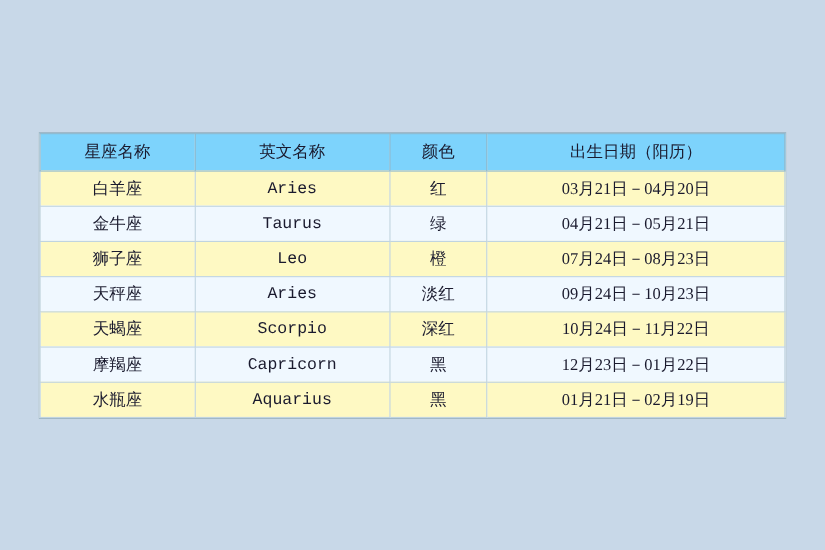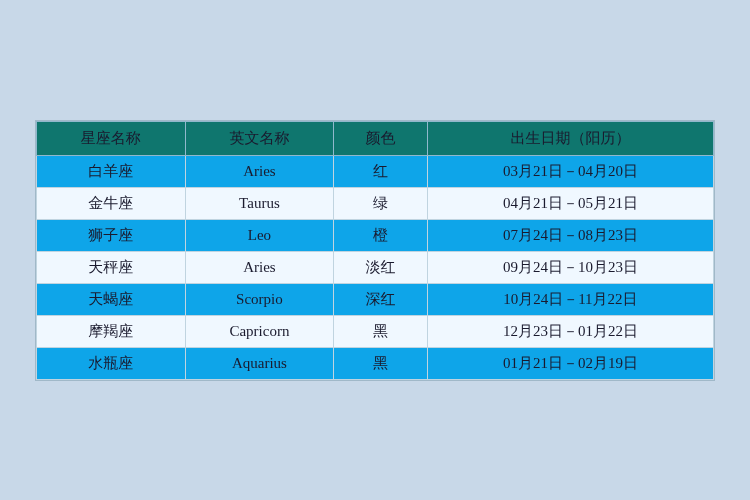--- a/index.html
+++ b/index.html
@@ -16,49 +16,50 @@
     .table-container {
       background: #fff;
       border: 1px solid #a0b8c8;
       width: 680px;
     }
     table {
       width: 100%;
       border-collapse: collapse;
     }
     thead tr {
-      background-color: #0f766e;
+      background-color: #7dd3fc;
       border-radius: 11px;
     }
     thead th {
       border: 1px solid #90b8cc;
       padding: 7px 10px;
       text-align: center;
       font-weight: normal;
       color: #1a1a2e;
       font-size: 15px;
     }
     tbody tr {
-      background-color: #0ea5e9;
+      background-color: #fef9c3;
     }
     tbody tr:nth-child(even) {
       background-color: #f0f8ff;
     }
     tbody td {
       border: 1px solid #c0d4e0;
       padding: 6px 10px;
       text-align: center;
       color: #1a1a2e;
       font-size: 15px;
     }
     td.chinese-name {
       font-size: 15px;
     }
     td.english-name {
       font-style: normal;
+      font-family: Liberation Mono, monospace;
     }
   </style>
 </head>
 <body>
 
 <div class="table-container">
   <table>
     <thead>
       <tr>
         <th>星座名称</th>

